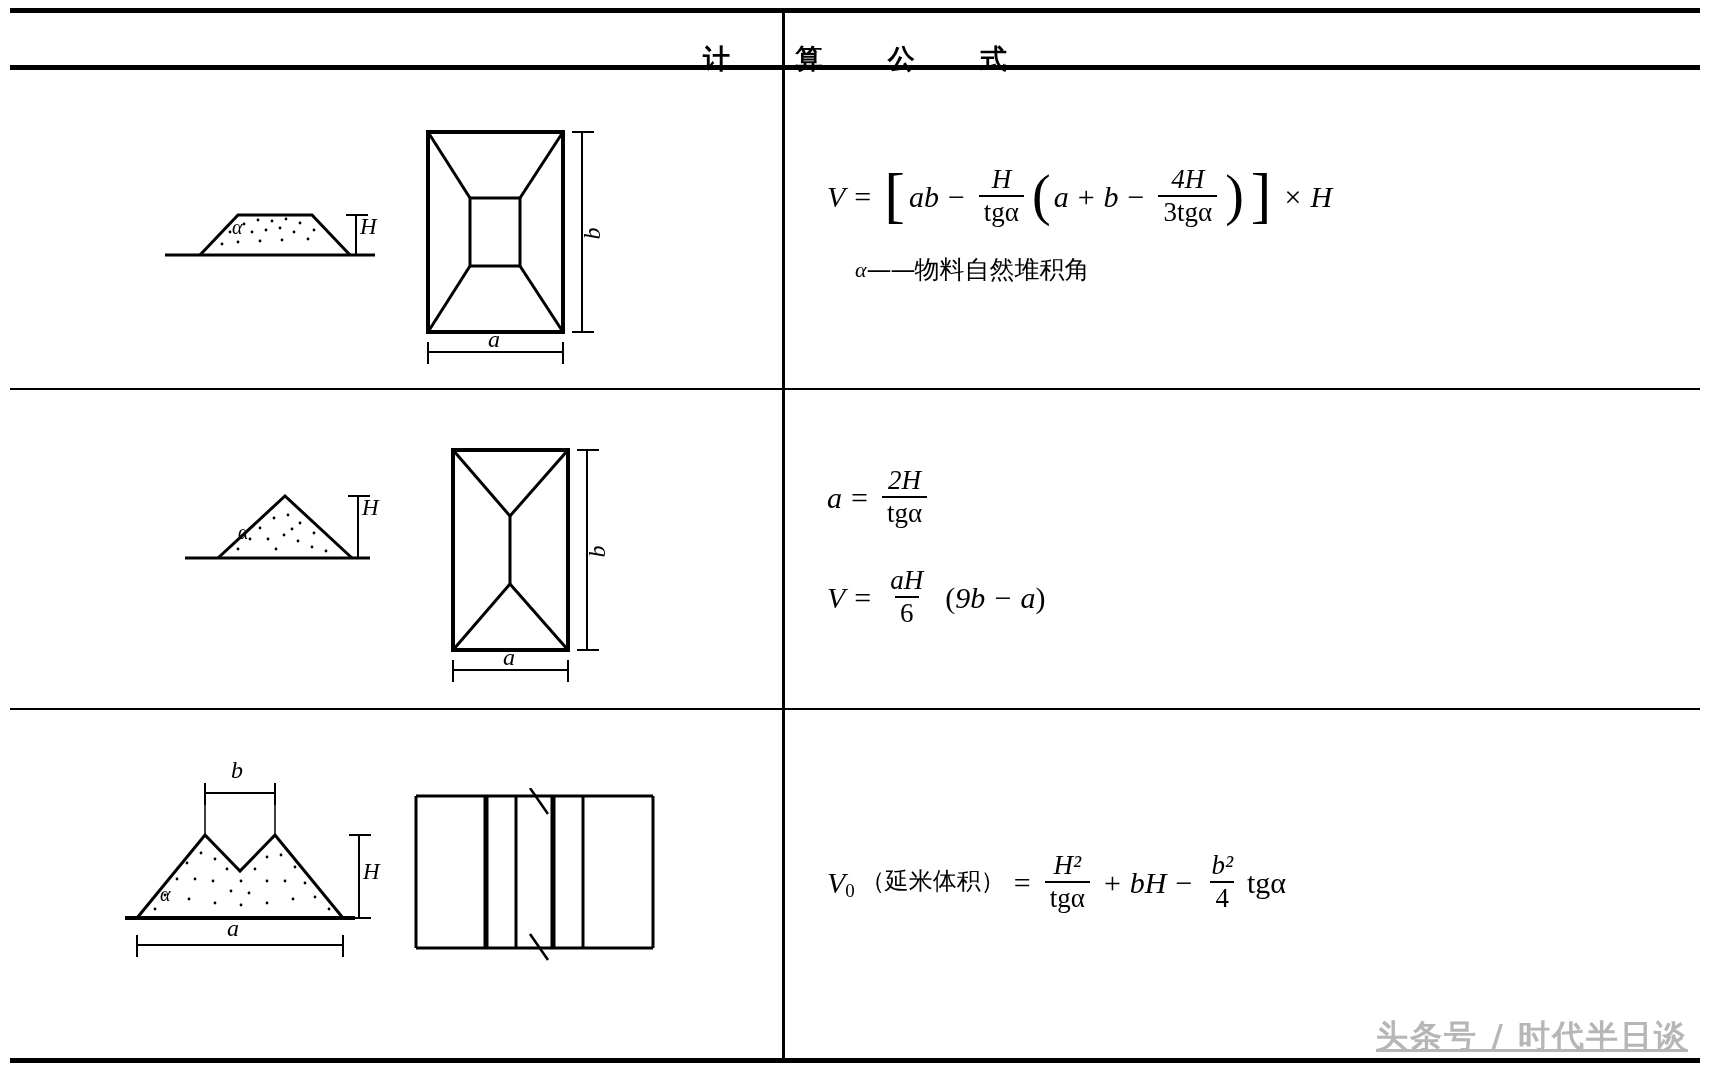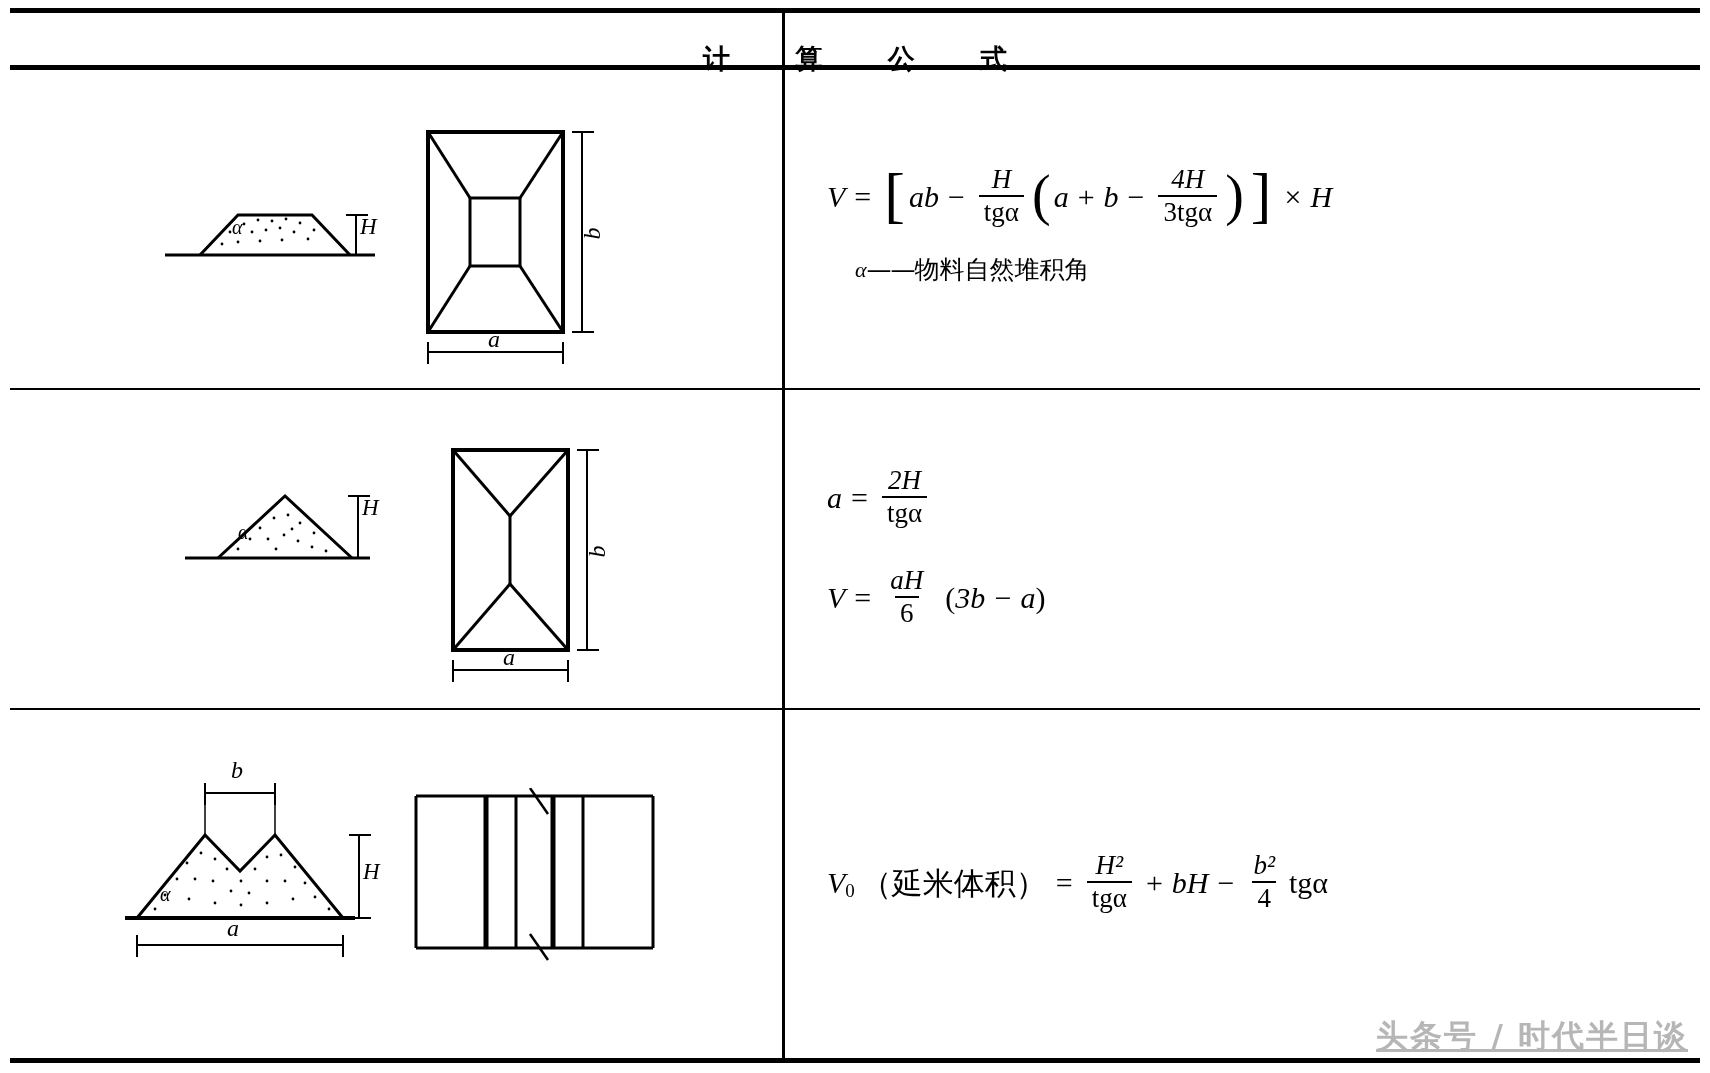--- a/index.html
+++ b/index.html
@@ -85,21 +85,21 @@
   }
   .bracket{
     font-size:62px;
     line-height:0.56;
     font-family:"Liberation Serif", serif;
     margin:0 4px;
     position:relative;
     top:-2px;
   }
   .sub{font-size:19px;position:relative;top:7px;}
-  .cn{font-family:Liberation Sans, sans-serif;font-size:31px;}
+  .cn{font-family:Liberation Mono, monospace;font-size:24px;}
   .note{
     font-family:"DejaVu Sans", sans-serif;
     font-size:25px;
     margin-top:26px;
     margin-left:28px;
     display:flex;align-items:center;
   }
   .note .alpha{font-family:"Liberation Serif", serif;font-style:italic;font-size:22px;}
   .dash{letter-spacing:-1px;}
   .watermark{
@@ -294,21 +294,21 @@
       </div>
 
       <div class="math">
         <span class="it">V</span>
         <span class="op">=</span>
         <span class="frac">
           <span class="num it">aH</span>
           <span class="den up">6</span>
         </span>
         <span style="margin-left:12px;">(</span>
-        <span class="it">3b − a</span>
+        <span class="it">9b − a</span>
         <span>)</span>
       </div>
     </div>
   </div>
 
   <div class="row" style="top:700px;height:350px;">
 
     <div class="fig-cell">
 
       <div class="figwrap" style="left:105px;top:55px;">

